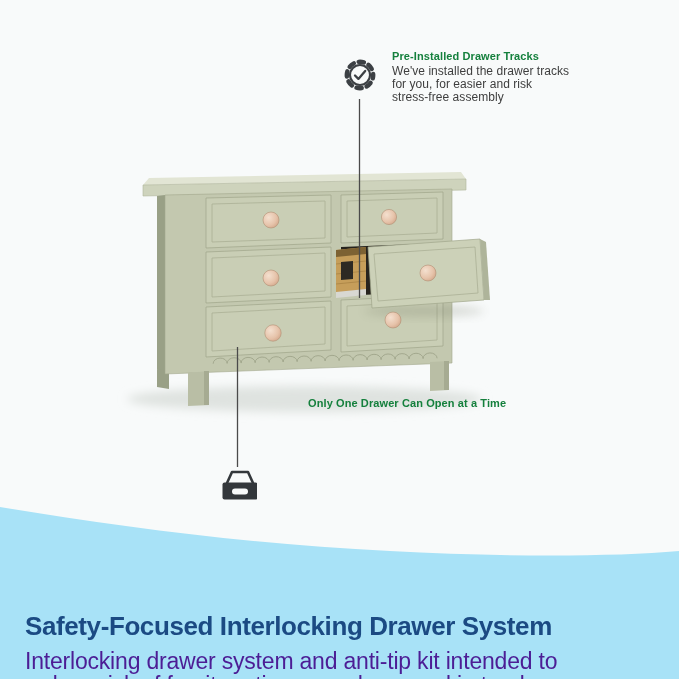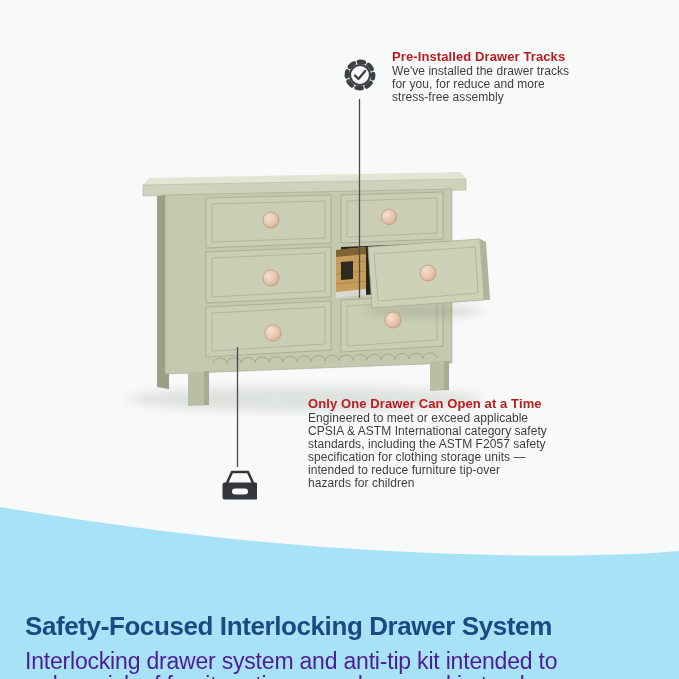--- a/index.html
+++ b/index.html
@@ -5,21 +5,21 @@
   html,body{margin:0;padding:0;}
   body{
     width:679px;height:679px;position:relative;overflow:hidden;
     background:#f8fafa;
     font-family:"Liberation Sans", sans-serif;
     -webkit-font-smoothing:antialiased;
   }
   .abs{position:absolute;}
   .callout{color:#3e3e3e;}
   .callout-heading{
-    font-size:13px;font-weight:bold;color:#b91c1c;
+    font-size:11px;font-weight:bold;color:#15803d;
     line-height:15px;margin:0 0 1px 0;letter-spacing:.1px;
   }
   .callout-body{
     font-size:12px;color:#3e3e3e;line-height:12.9px;
     white-space:pre-line;letter-spacing:.05px;margin:0;
   }
   .banner-title{
     font-size:26px;font-weight:bold;color:#1b4a83;
     letter-spacing:-.4px;line-height:30px;margin:0;
   }
@@ -117,38 +117,32 @@
 <div class="abs" style="left:341px;top:56px;width:38px;height:38px;">
   <svg width="38" height="38" viewBox="0 0 38 38">
     <circle cx="19" cy="19" r="13.2" fill="none" stroke="#3c4044" stroke-width="4.4" stroke-dasharray="5.4 5" stroke-dashoffset="2" stroke-linecap="round"></circle>
     <circle cx="19" cy="19" r="10" fill="#f8fafa" stroke="#3c4044" stroke-width="2.1"></circle>
     <path d="M14,19.5 l3.4,3.4 l6.8,-8" fill="none" stroke="#3c4044" stroke-width="2.3" stroke-linecap="round" stroke-linejoin="round"></path>
   </svg>
 </div>
 <div class="abs callout" style="left:392px;top:49px;width:200px;">
   <p class="callout-heading">Pre-Installed Drawer Tracks</p>
   <p class="callout-body">We've installed the drawer tracks
-for you, for reduce and more
+for you, for easier and risk
 stress-free assembly</p>
 </div>
 
 <div class="abs" style="left:219px;top:469px;width:38px;height:34px;">
   <svg width="38" height="34" viewBox="0 0 38 34">
     <path d="M8,14 L13,3 L29,3 L34,14" fill="none" stroke="#33373b" stroke-width="2.6" stroke-linejoin="round" stroke-linecap="round"></path>
     <rect x="3.5" y="13.5" width="35" height="17" rx="2" fill="#33373b"></rect>
     <rect x="13" y="19.5" width="16" height="6" rx="3" fill="#f8fafa"></rect>
   </svg>
 </div>
 <div class="abs callout" style="left:270px;top:396px;width:270px;margin-left:38px;">
   <p class="callout-heading">Only One Drawer Can Open at a Time</p>
-  <p class="callout-body">Engineered to meet or exceed applicable
-CPSIA &amp; ASTM International category safety
-standards, including the ASTM F2057 safety
-specification for clothing storage units —
-intended to reduce furniture tip-over
-hazards for children</p>
 </div>
 
 <div class="abs" style="left:25px;top:571px;width:630px;margin-top:40px;">
   <p class="banner-title">Safety-Focused Interlocking Drawer System</p>
   <p class="banner-body" style="margin-top:8px;">Interlocking drawer system and anti-tip kit intended to
 reduce risk of furniture tip-over, when used in tandem</p>
 </div>
 
 </body></html>

